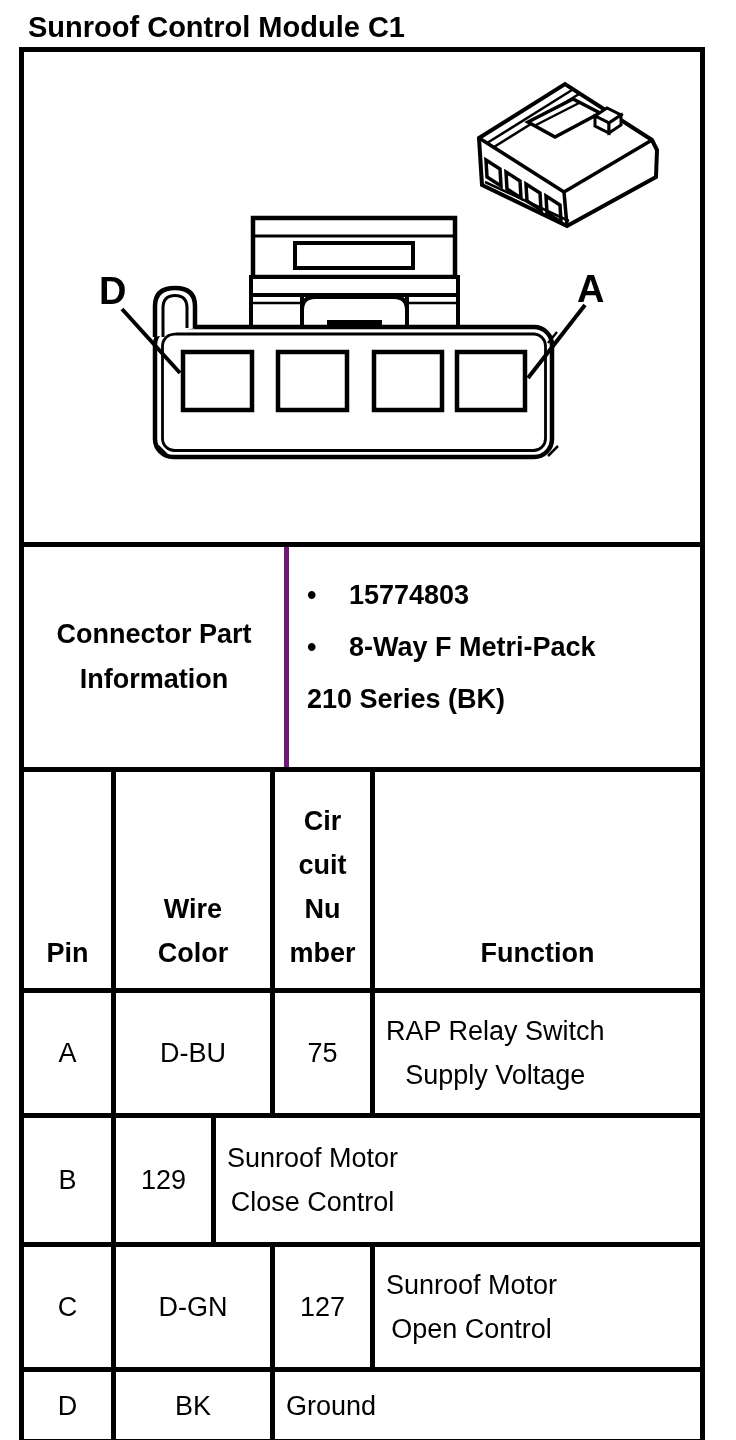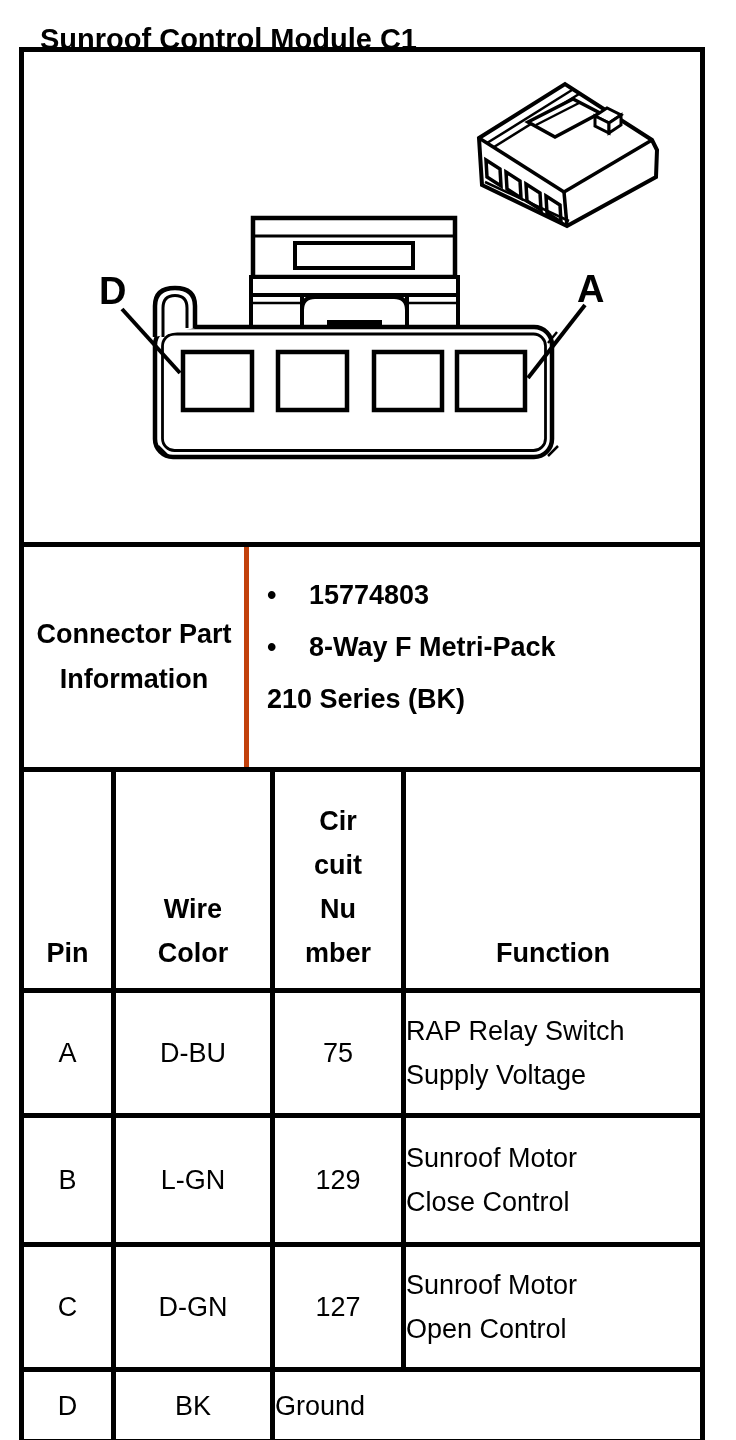--- a/index.html
+++ b/index.html
@@ -1,35 +1,35 @@
 <!DOCTYPE html>
 <html><head>
 <meta charset="utf-8">
 <style>
   html,body{margin:0;padding:0;background:#ffffff;}
   body{width:736px;height:1440px;font-family:"Liberation Sans","DejaVu Sans",sans-serif;color:#000;}
   .page{position:relative;width:736px;height:1440px;background:#fff;overflow:hidden;}
-  .title{position:absolute;left:24px;top:6px;margin:16px;font-size:29px;font-weight:bold;line-height:34px;}
+  .title{position:absolute;left:24px;top:6px;margin:4px;font-size:29px;font-weight:bold;line-height:34px;}
   .tbl{position:absolute;left:19px;top:47px;width:686px;border:5px solid #000;box-sizing:border-box;background:#fff;}
   .diagram-cell{position:relative;height:490px;border-bottom:5px solid #000;}
   .diagram-cell svg{display:block;width:676px;height:490px;}
   .info-row{display:flex;height:220px;border-bottom:5px solid #000;box-sizing:content-box;}
-  .info-left{width:225px;border-right:5px solid #c2410c;display:flex;align-items:center;justify-content:center;
+  .info-left{width:265px;border-right:5px solid #701a75;display:flex;align-items:center;justify-content:center;
              text-align:center;font-weight:bold;font-size:27px;line-height:45px;white-space:pre-line;box-sizing:border-box;}
   .info-right{flex:1;padding:22px 6px 0 18px;font-weight:bold;font-size:27px;line-height:52px;box-sizing:border-box;}
   .bullet-line{display:flex;}
   .bullet-glyph{width:42px;flex:0 0 42px;}
   .row{display:flex;border-bottom:5px solid #000;}
   .row.last{border-bottom:none;}
   .c{box-sizing:border-box;border-right:5px solid #000;display:flex;align-items:center;justify-content:center;
      font-size:27px;line-height:44px;text-align:center;white-space:pre-line;}
   .c1{width:92px;}
   .c2{width:159px;}
-  .c3{width:131px;}
-  .c4{flex:1;border-right:none;justify-content:flex-start;text-align:left;}
+  .c3{width:100px;}
+  .c4{flex:1;border-right:none;justify-content:flex-start;text-align:center;padding-left:11px;}
   .hdr{height:216px;}
   .hdr .c{align-items:flex-end;font-weight:bold;padding-bottom:13px;}
   .rA{height:120px;}
   .rB{height:124px;}
   .rC{height:120px;}
   .rD{height:67px;}
   .ink{stroke:#000;fill:none;}
   .fillw{fill:#fff;stroke:#000;}
   .lbl{font-family:"Liberation Sans","DejaVu Sans",sans-serif;font-size:38px;font-weight:bold;fill:#000;stroke:none;}
 </style>
@@ -134,21 +134,20 @@
 
     <div class="row rA">
       <div class="c c1">A</div>
       <div class="c c2">D-BU</div>
       <div class="c c3">75</div>
       <div class="c c4">RAP Relay Switch
 Supply Voltage</div>
     </div>
     <div class="row rB">
       <div class="c c1">B</div>
-      <div class="c c2">L-GN</div>
       <div class="c c3">129</div>
       <div class="c c4">Sunroof Motor
 Close Control</div>
     </div>
     <div class="row rC">
       <div class="c c1">C</div>
       <div class="c c2">D-GN</div>
       <div class="c c3">127</div>
       <div class="c c4">Sunroof Motor
 Open Control</div>

